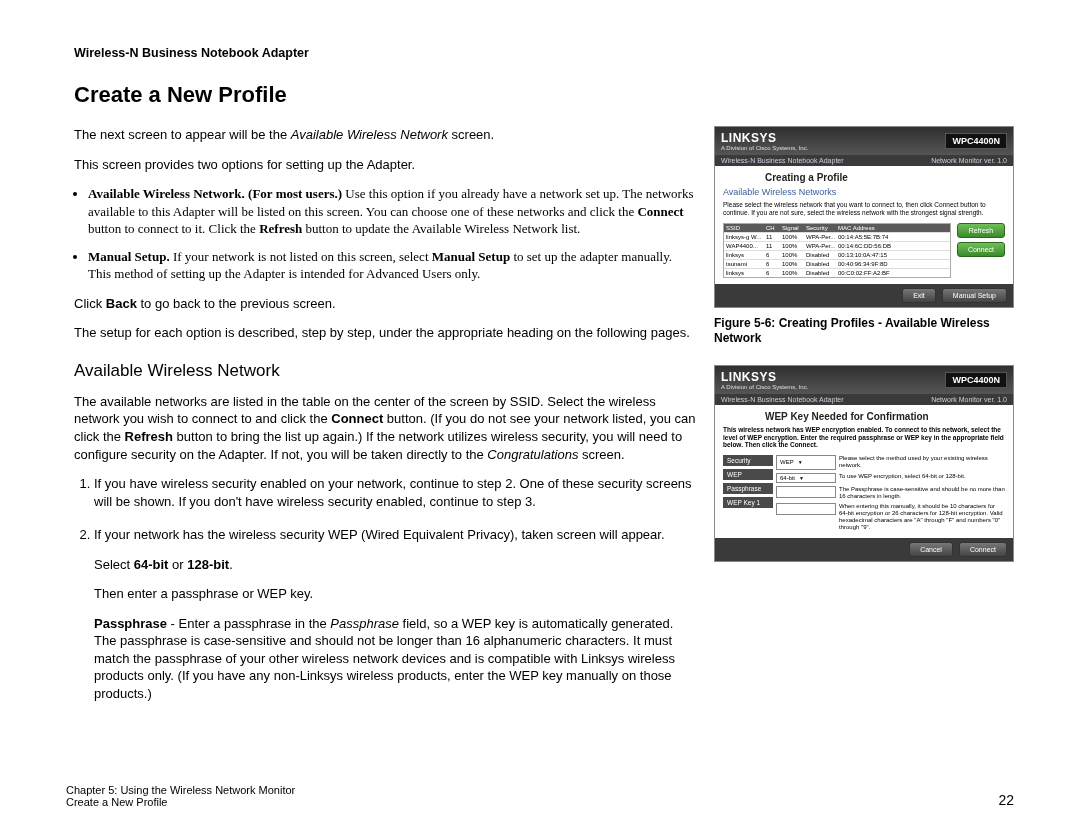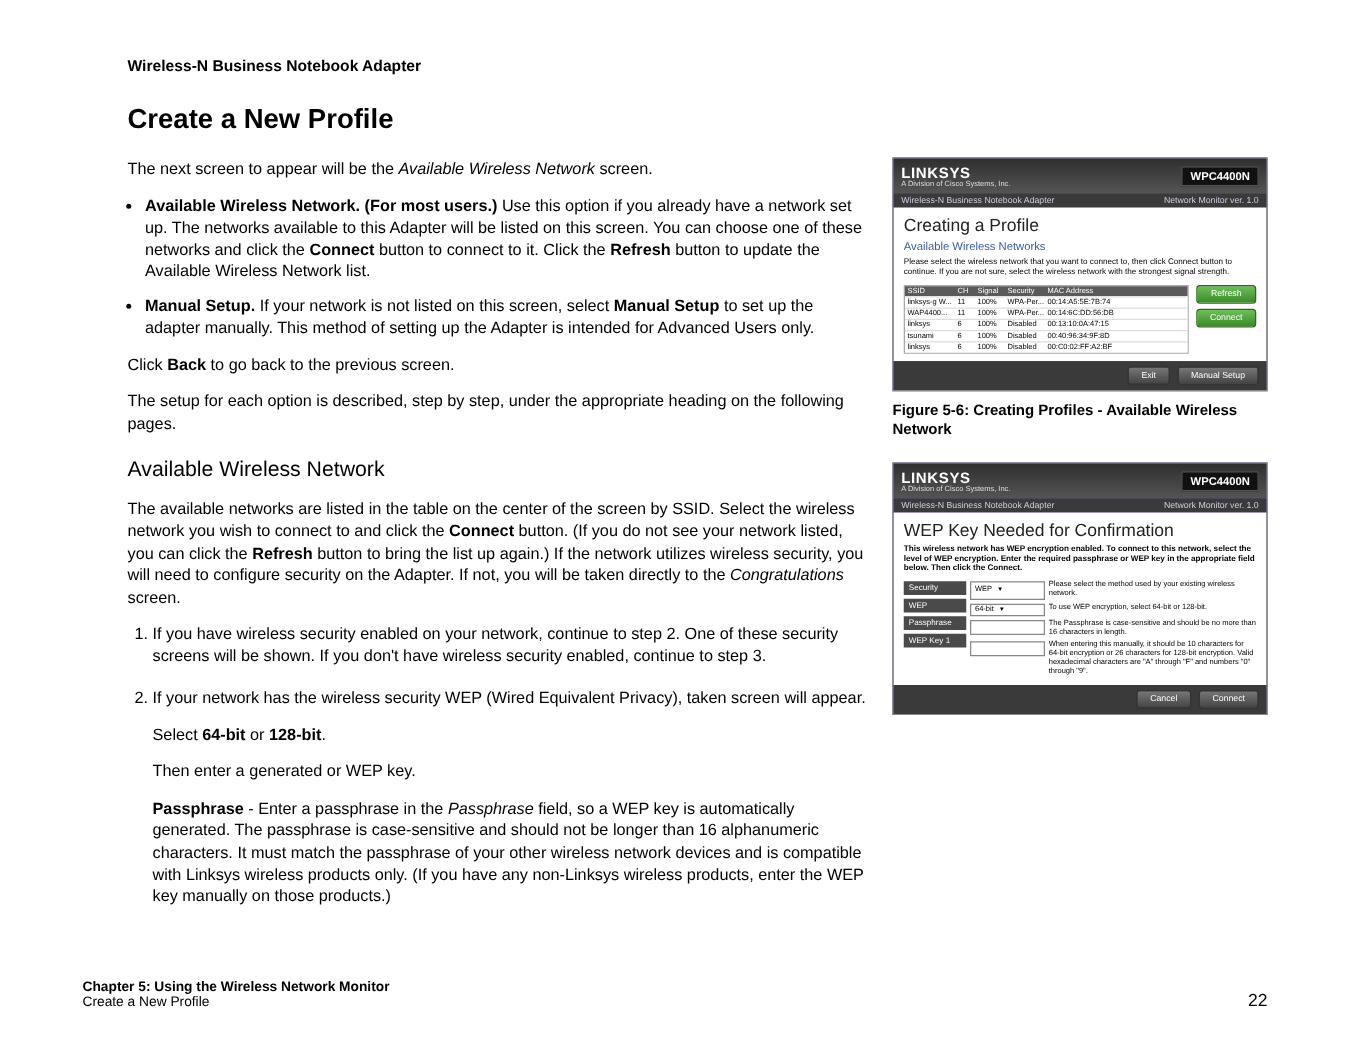--- a/index.html
+++ b/index.html
@@ -7,21 +7,21 @@
     padding: 0;
     background: #fff;
     font-family: "Helvetica Neue", Helvetica, Arial, sans-serif;
     width: 1080px;
     height: 834px;
     position: relative;
     box-sizing: border-box;
     color: #000;
   }
   .page {
-    padding: 46px 66px 30px 102px;
+    padding: 46px 66px 30px 74px;
     box-sizing: border-box;
   }
   .doc-header {
     font-size: 12.5px;
     font-weight: 700;
     margin-bottom: 22px;
   }
   .main-heading {
     font-size: 22px;
     font-weight: 700;
@@ -33,20 +33,21 @@
   }
   .left-col {
     flex: 1;
     font-size: 13px;
     line-height: 1.35;
   }
   .left-col p { margin: 0 0 12px 0; }
   ul.bullets {
     margin: 2px 0 12px 14px;
     padding: 0;
+    font-family: Liberation Serif, serif;
   }
   ul.bullets li {
     margin-bottom: 10px;
   }
   .sub-heading {
     font-size: 17px;
     font-weight: 400;
     margin: 18px 0 10px 0;
   }
   ol.nums {
@@ -90,21 +91,21 @@
     display:flex;
     justify-content:space-between;
     padding: 2px 6px;
     font-size: 7px;
   }
   .scr-body {
     padding: 6px 8px;
     background: #fff;
     color:#000;
   }
-  .scr-body .step-title { font-weight:400; font-size:14px; margin-bottom:4px; color:#222;}
+  .scr-body .step-title { font-weight:700; font-size:10px; margin-bottom:4px; color:#222;margin-left:42px;}
   .scr-body .section-title { color:#3b5c9c; font-size:9px; font-weight:400; margin-bottom:4px;}
   .scr-body .instr { font-size:6.5px; margin-bottom:6px; line-height:1.2;}
   .net-table-wrap { display:flex; gap:6px; align-items:flex-start;}
   .net-table {
     border:1px solid #aaa;
     width: 100%;
     font-size:6px;
   }
   .net-table .th, .net-table .tr {
     display:grid;
@@ -146,38 +147,39 @@
   .sel { background:#fff; border:1px solid #888; padding:1px 3px; display:inline-flex; align-items:center; gap:4px; font-size:6px;}
   .sel::after{content:"▼"; font-size:5px;}
   .page-footer {
     position:absolute;
     left:66px; right:66px; bottom:26px;
     display:flex;
     justify-content:space-between;
     align-items:flex-end;
     font-size:11px;
   }
-  .page-footer .chap { font-weight:700;text-align:right; }
+  .page-footer .chap { font-weight:400;text-align:right; }
   .page-footer .sub { font-weight:400; display:block;}
   .page-footer .num { font-size:14px;}
   b { font-weight:700;}
   i { font-style:italic;}
 </style>
 </head>
 <body>
 
 <div class="page">
   <div class="doc-header">Wireless-N Business Notebook Adapter</div>
   <h1 class="main-heading">Create a New Profile</h1>
 
   <div class="content-row">
     <div class="left-col">
       <p>
         <span>The next screen to appear will be the </span><i>Available Wireless Network</i><span> screen.</span>
       </p>
+      <p>This screen provides two options for setting up the Adapter.</p>
 
       <ul class="bullets">
         <li>
           <b>Available Wireless Network. (For most users.)</b><span> Use this option if you already have a network set up. The networks available to this Adapter will be listed on this screen. You can choose one of these networks and click the </span><b>Connect</b><span> button to connect to it. Click the </span><b>Refresh</b><span> button to update the Available Wireless Network list.</span>
         </li>
         <li>
           <b>Manual Setup.</b><span> If your network is not listed on this screen, select </span><b>Manual Setup</b><span> to set up the adapter manually. This method of setting up the Adapter is intended for Advanced Users only.</span>
         </li>
       </ul>
 
@@ -192,21 +194,21 @@
         <span>The available networks are listed in the table on the center of the screen by SSID. Select the wireless network you wish to connect to and click the </span><b>Connect</b><span> button. (If you do not see your network listed, you can click the </span><b>Refresh</b><span> button to bring the list up again.) If the network utilizes wireless security, you will need to configure security on the Adapter. If not, you will be taken directly to the </span><i>Congratulations</i><span> screen.</span>
       </p>
 
       <ol class="nums">
         <li>If you have wireless security enabled on your network, continue to step 2. One of these security screens will be shown. If you don't have wireless security enabled, continue to step 3.</li>
         <li>
           <p>If your network has the wireless security WEP (Wired Equivalent Privacy), taken screen will appear.</p>
           <p>
             <span>Select </span><b>64-bit</b><span> or </span><b>128-bit</b><span>.</span>
           </p>
-          <p>Then enter a generated or WEP key.</p>
+          <p>Then enter a passphrase or WEP key.</p>
           <p>
             <b>Passphrase</b><span> - Enter a passphrase in the </span><i>Passphrase</i><span> field, so a WEP key is automatically generated. The passphrase is case-sensitive and should not be longer than 16 alphanumeric characters. It must match the passphrase of your other wireless network devices and is compatible with Linksys wireless products only. (If you have any non-Linksys wireless products, enter the WEP key manually on those products.)</span>
           </p>
         </li>
       </ol>
     </div>
 
     <div class="right-col">
 
       <div class="fig">

